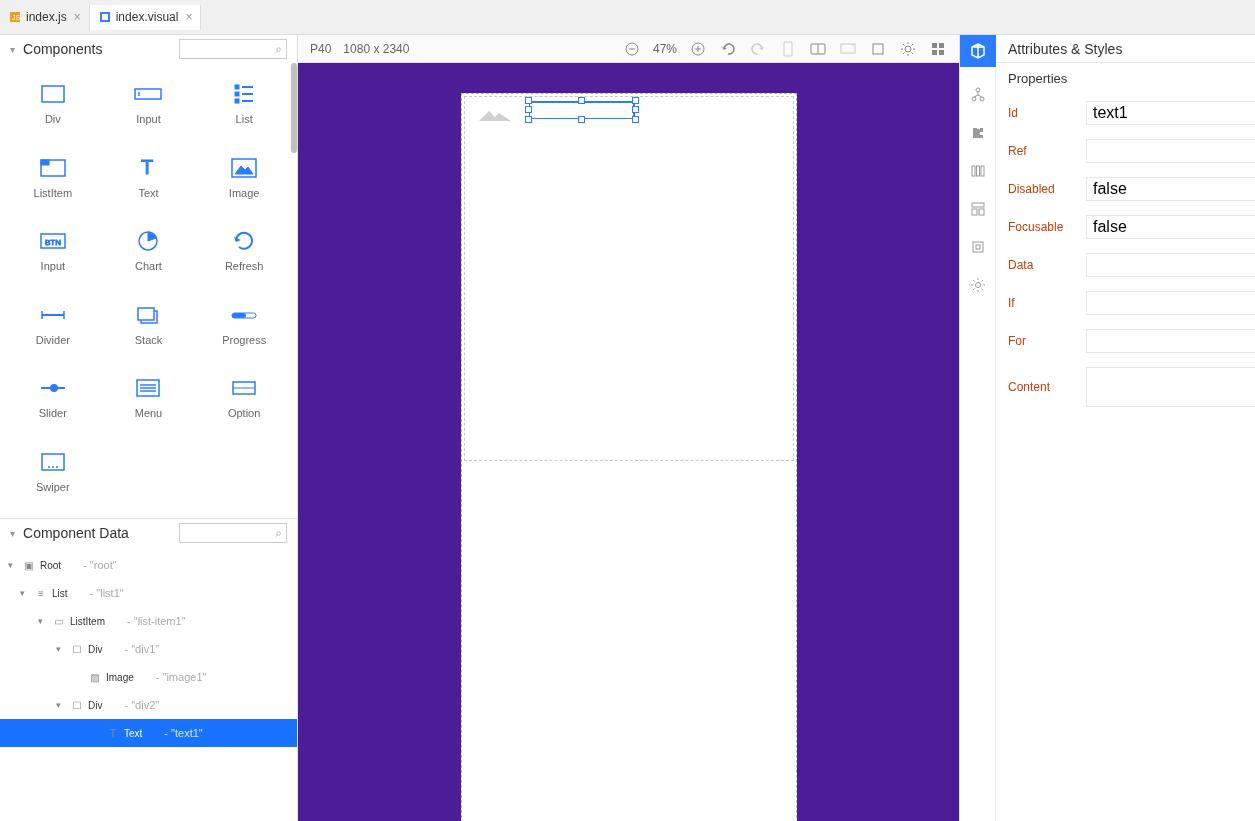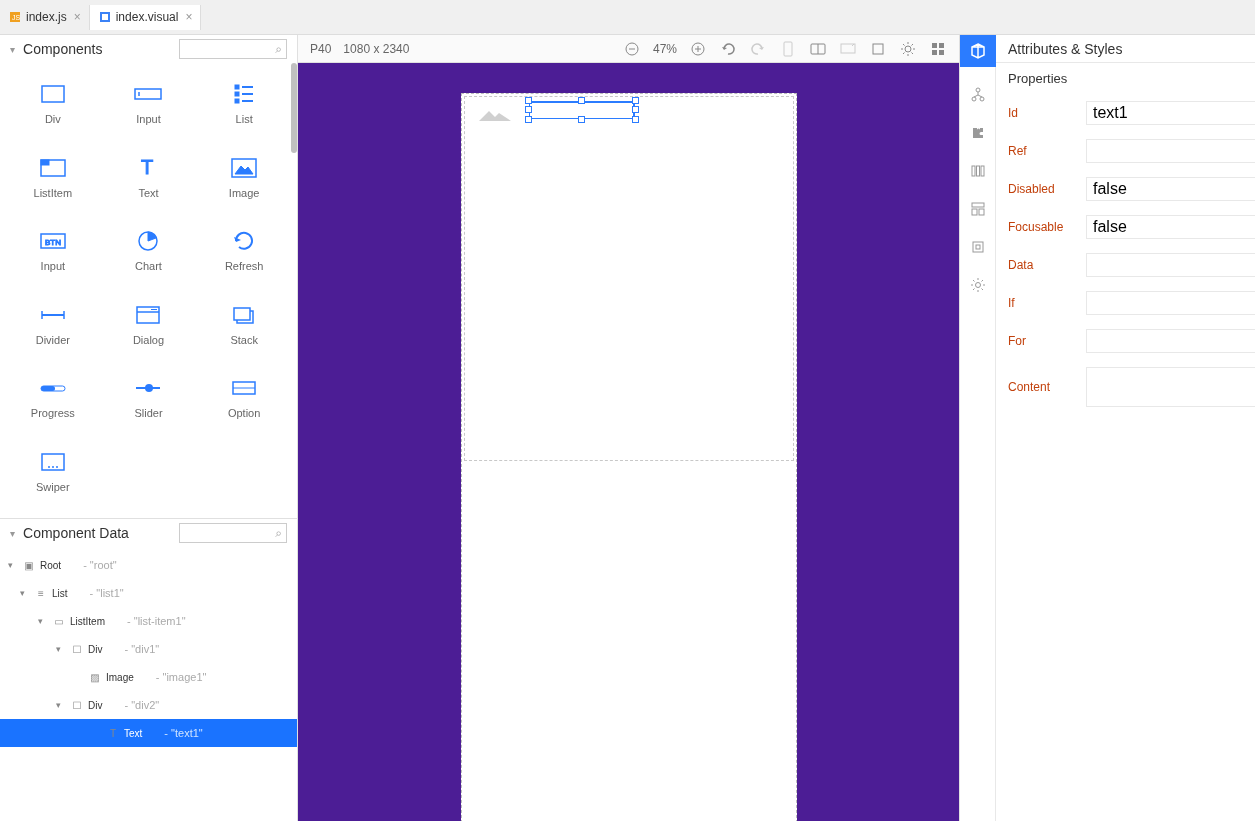--- a/index.html
+++ b/index.html
@@ -197,30 +197,20 @@
               <line x1="4" y1="14" x2="26" y2="14" stroke-width="2"></line>
               <line x1="4" y1="10" x2="4" y2="18" stroke-width="1.5"></line>
               <line x1="26" y1="10" x2="26" y2="18" stroke-width="1.5"></line>
             </svg>
           </div>
           <div class="comp-label">Divider</div>
         </div>
         <div class="comp-item">
           <div class="comp-icon">
             <svg width="30" height="28" viewBox="0 0 30 28" stroke="#2b7cff">
-              <rect x="4" y="6" width="22" height="16" stroke-width="1.5"></rect>
-              <line x1="4" y1="11" x2="26" y2="11" stroke-width="1.5"></line>
-              <line x1="18" y1="8.5" x2="24" y2="8.5" stroke-width="1"></line>
-            </svg>
-          </div>
-          <div class="comp-label">Dialog</div>
-        </div>
-        <div class="comp-item">
-          <div class="comp-icon">
-            <svg width="30" height="28" viewBox="0 0 30 28" stroke="#2b7cff">
               <rect x="8" y="10" width="16" height="12" stroke-width="1.5"></rect>
               <rect x="5" y="7" width="16" height="12" stroke-width="1.5" fill="#fff"></rect>
             </svg>
           </div>
           <div class="comp-label">Stack</div>
         </div>
         <div class="comp-item">
           <div class="comp-icon">
             <svg width="30" height="28" viewBox="0 0 30 28" stroke="#2b7cff">
               <rect x="3" y="12" width="24" height="5" rx="2.5" stroke-width="1"></rect>
@@ -230,20 +220,31 @@
           <div class="comp-label">Progress</div>
         </div>
         <div class="comp-item">
           <div class="comp-icon">
             <svg width="30" height="28" viewBox="0 0 30 28" stroke="#2b7cff">
               <line x1="3" y1="14" x2="27" y2="14" stroke-width="2"></line>
               <circle cx="16" cy="14" r="4" fill="#2b7cff" stroke="none"></circle>
             </svg>
           </div>
           <div class="comp-label">Slider</div>
+        </div>
+        <div class="comp-item">
+          <div class="comp-icon">
+            <svg width="30" height="28" viewBox="0 0 30 28" stroke="#2b7cff">
+              <rect x="4" y="6" width="22" height="16" stroke-width="1.5"></rect>
+              <line x1="7" y1="11" x2="23" y2="11" stroke-width="1.5"></line>
+              <line x1="7" y1="14" x2="23" y2="14" stroke-width="1.5"></line>
+              <line x1="7" y1="17" x2="23" y2="17" stroke-width="1.5"></line>
+            </svg>
+          </div>
+          <div class="comp-label">Menu</div>
         </div>
         <div class="comp-item">
           <div class="comp-icon">
             <svg width="30" height="28" viewBox="0 0 30 28" stroke="#2b7cff">
               <rect x="4" y="8" width="22" height="12" stroke-width="1.5"></rect>
               <line x1="4" y1="14" x2="26" y2="14" stroke-width="1"></line>
             </svg>
           </div>
           <div class="comp-label">Option</div>
         </div>

